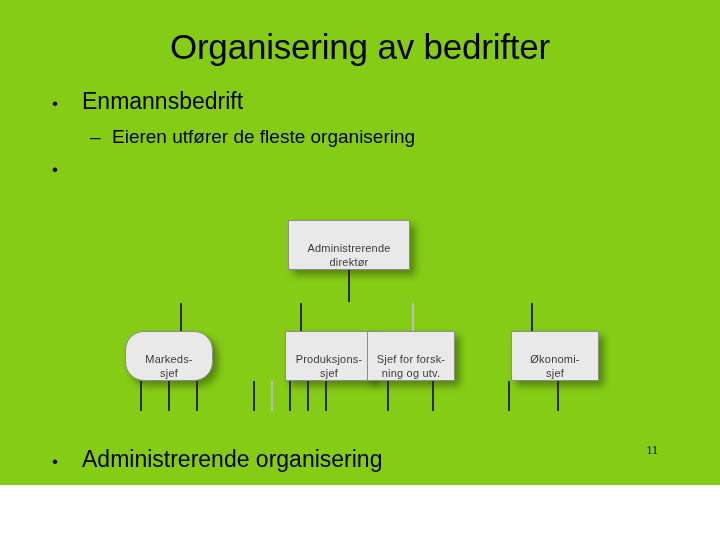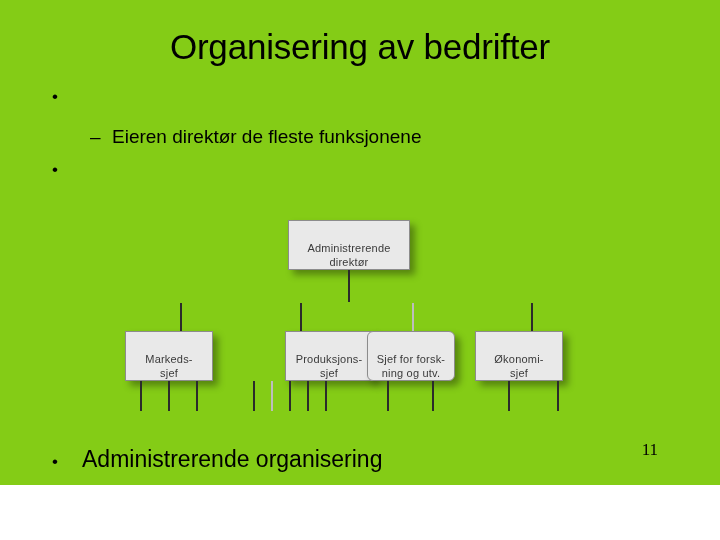--- a/index.html
+++ b/index.html
@@ -109,58 +109,59 @@
   }
   .connector.faint {
     background: #bdbdbd;
   }
 
   
   #page-number {
     position: absolute;
     right: 62px;
     bottom: 28px;
-    font-size: 17px;
+    font-size: 12px;
     line-height: 14px;
     font-family: "Liberation Serif", serif;
     color: #000000;
   }
 </style>
 </head>
 <body>
 
 <div id="slide">
 
   <div id="slide-title">Organisering av bedrifter</div>
 
   <div class="bullet-row lvl1" id="bullet-1">
     <span class="bullet-mark">•</span>
+    <span class="bullet-text">Enmannsbedrift</span>
   </div>
 
   <div class="bullet-row lvl2" id="bullet-2">
     <span class="bullet-mark">–</span>
-    <span class="bullet-text">Eieren direktør de fleste funksjonene</span>
+    <span class="bullet-text">Eieren utfører de fleste organisering</span>
   </div>
 
   <div class="bullet-row lvl1" id="bullet-3">
     <span class="bullet-mark">•</span>
   </div>
 
   <div id="org-chart">
 
     <div class="org-box" style="left:288px; top:220px; width:122px; height:50px;">
       <span class="box-label">
         <span>Administrerende</span><br>
         <span>direktør</span>
       </span>
     </div>
 
     <div class="connector" style="left:348px; top:270px; width:2px; height:32px;"></div>
 
-    <div class="org-box" style="left:125px; top:331px; width:88px; height:50px;">
+    <div class="org-box" style="left:125px; top:331px; width:88px; height:50px;border-radius:19px;">
       <span class="box-label">
         <span>Markeds-</span><br>
         <span>sjef</span>
       </span>
     </div>
     <div class="connector" style="left:180px; top:303px; width:2px; height:28px;"></div>
     <div class="connector" style="left:140px; top:381px; width:2px; height:30px;"></div>
     <div class="connector" style="left:168px; top:381px; width:2px; height:30px;"></div>
     <div class="connector" style="left:196px; top:381px; width:2px; height:30px;"></div>
 
@@ -170,31 +171,31 @@
         <span>sjef</span>
       </span>
     </div>
     <div class="connector" style="left:300px; top:303px; width:2px; height:28px;"></div>
     <div class="connector" style="left:253px; top:381px; width:2px; height:30px;"></div>
     <div class="connector faint" style="left:271px; top:381px; width:2px; height:30px;"></div>
     <div class="connector" style="left:289px; top:381px; width:2px; height:30px;"></div>
     <div class="connector" style="left:307px; top:381px; width:2px; height:30px;"></div>
     <div class="connector" style="left:325px; top:381px; width:2px; height:30px;"></div>
 
-    <div class="org-box" style="left:367px; top:331px; width:88px; height:50px;border-radius:6px;">
+    <div class="org-box" style="left:367px; top:331px; width:88px; height:50px;">
       <span class="box-label">
         <span>Sjef for forsk-</span><br>
         <span>ning og utv.</span>
       </span>
     </div>
     <div class="connector faint" style="left:412px; top:303px; width:2px; height:28px;"></div>
     <div class="connector" style="left:387px; top:381px; width:2px; height:30px;"></div>
     <div class="connector" style="left:432px; top:381px; width:2px; height:30px;"></div>
 
-    <div class="org-box" style="left:475px; top:331px; width:88px; height:50px;">
+    <div class="org-box" style="left:511px; top:331px; width:88px; height:50px;">
       <span class="box-label">
         <span>Økonomi-</span><br>
         <span>sjef</span>
       </span>
     </div>
     <div class="connector" style="left:531px; top:303px; width:2px; height:28px;"></div>
     <div class="connector" style="left:508px; top:381px; width:2px; height:30px;"></div>
     <div class="connector" style="left:557px; top:381px; width:2px; height:30px;"></div>
 
   </div>

